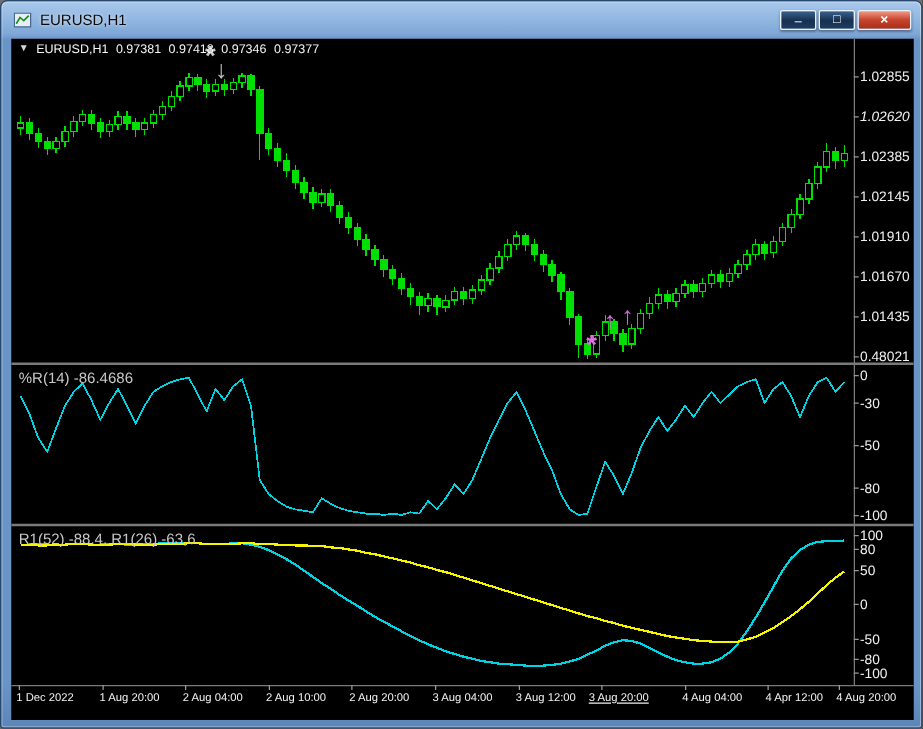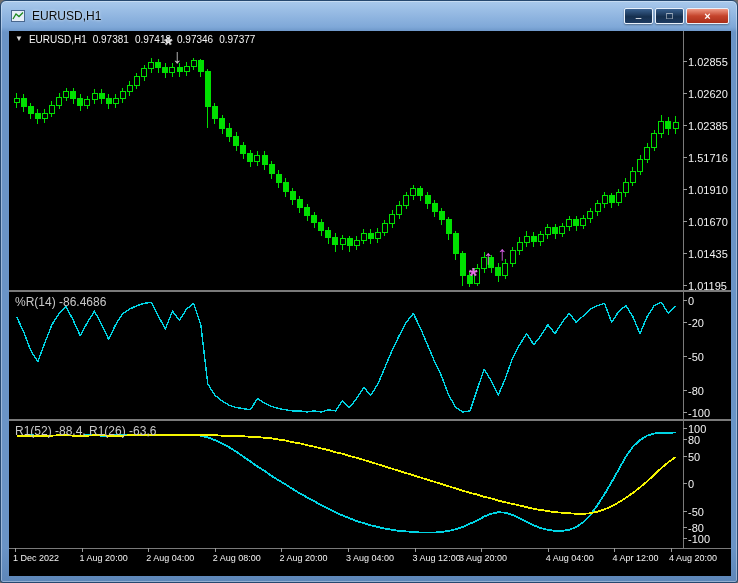--- a/index.html
+++ b/index.html
@@ -285,37 +285,37 @@
         <polyline points="7.5,14.7 14.6,14.7 21.7,15.3 28.8,15.3 35.9,14.7 43.0,14.7 50.1,14.2 57.1,14.2 64.2,14.7 71.3,14.7 78.4,14.7 85.5,14.2 92.6,14.2 99.6,14.7 106.7,14.7 113.8,14.7 120.9,14.2 128.0,14.2 135.1,14.2 142.2,13.6 149.2,13.6 156.3,14.2 163.4,14.2 170.5,14.2 177.6,14.2 184.7,13.6 191.8,13.6 198.8,14.2 205.9,14.2 213.0,14.7 220.1,14.7 227.2,15.3 234.3,15.3 241.4,15.8 248.4,15.8 255.5,16.9 262.6,17.4 269.7,18.5 276.8,19.6 283.9,21.3 290.9,22.4 298.0,24.1 305.1,25.7 312.2,27.4 319.3,29.0 326.4,31.2 333.5,32.8 340.5,35.0 347.6,36.7 354.7,38.9 361.8,41.1 368.9,43.3 376.0,45.5 383.1,47.7 390.1,49.9 397.2,52.1 404.3,54.3 411.4,56.5 418.5,58.7 425.6,60.9 432.6,63.1 439.7,65.3 446.8,67.5 453.9,69.7 461.0,71.9 468.1,73.5 475.2,75.8 482.2,77.4 489.3,79.6 496.4,81.3 503.5,82.9 510.6,84.5 517.7,86.2 524.8,87.8 531.8,89.0 538.9,90.0 546.0,91.2 553.1,91.7 560.2,92.3 567.3,92.8 574.4,92.8 581.4,92.3 588.5,90.6 595.6,88.4 602.7,85.1 609.8,81.3 616.9,76.8 623.9,71.9 631.0,66.4 638.1,60.4 645.2,53.8 652.3,47.1 659.4,41.1 666.5,36.2" fill="none" stroke="#F5F500" stroke-width="1.8" stroke-linejoin="round"></polyline>
       </svg>
     <div class="ind-label" id="r1-label">R1(52) -88.4, R1(26) -63,6</div>
 
     <div class="vline"></div>
     <div class="hline"></div>
     <div id="axis-col">
         <div class="tick" style="top: 30px;"></div>
         <div class="axlbl" style="top: 25px;">1.02855</div>
         <div class="tick" style="top: 62px;"></div>
-        <div class="axlbl" style="top: 57px;">1.02620</div>
+        <div class="axlbl" style="top: 57px; font-style: italic;">1.02620</div>
         <div class="tick" style="top: 94px;"></div>
         <div class="axlbl" style="top: 89px;">1.02385</div>
         <div class="tick" style="top: 126px;"></div>
-        <div class="axlbl" style="top: 121px;">1.51716</div>
+        <div class="axlbl" style="top: 121px;">1.02145</div>
         <div class="tick" style="top: 158px;"></div>
         <div class="axlbl" style="top: 153px;">1.01910</div>
         <div class="tick" style="top: 190px;"></div>
         <div class="axlbl" style="top: 185px;">1.01670</div>
         <div class="tick" style="top: 222px;"></div>
         <div class="axlbl" style="top: 217px;">1.01435</div>
         <div class="tick" style="top: 254px;"></div>
-        <div class="axlbl" style="top: 249px;">1.01195</div>
+        <div class="axlbl" style="top: 249px;">0.48021</div>
         <div class="tick" style="top: 269px;"></div>
         <div class="axlbl" style="top: 264px;">0</div>
         <div class="tick" style="top: 291px;"></div>
-        <div class="axlbl" style="top: 286px;">-20</div>
+        <div class="axlbl" style="top: 286px;">-30</div>
         <div class="tick" style="top: 325px;"></div>
         <div class="axlbl" style="top: 320px;">-50</div>
         <div class="tick" style="top: 359px;"></div>
         <div class="axlbl" style="top: 354px;">-80</div>
         <div class="tick" style="top: 381px;"></div>
         <div class="axlbl" style="top: 376px;">-100</div>
         <div class="tick" style="top: 397px;"></div>
         <div class="axlbl" style="top: 392px;">100</div>
         <div class="tick" style="top: 408px;"></div>
         <div class="axlbl" style="top: 403px;">80</div>
@@ -331,29 +331,29 @@
         <div class="axlbl" style="top: 502px;">-100</div>
       </div>
     <div id="time-axis">
         <div class="ttick" style="left: 6px;"></div>
         <div class="tlbl" style="left: 4px;">1 Dec 2022</div>
         <div class="ttick" style="left: 72.6px;"></div>
         <div class="tlbl" style="left: 70.6px;">1 Aug 20:00</div>
         <div class="ttick" style="left: 139.2px;"></div>
         <div class="tlbl" style="left: 137.2px;">2 Aug 04:00</div>
         <div class="ttick" style="left: 205.8px;"></div>
-        <div class="tlbl" style="left: 203.8px;">2 Aug 08:00</div>
+        <div class="tlbl" style="left: 203.8px;">2 Aug 10:00</div>
         <div class="ttick" style="left: 272.4px;"></div>
         <div class="tlbl" style="left: 270.4px;">2 Aug 20:00</div>
         <div class="ttick" style="left: 339px;"></div>
         <div class="tlbl" style="left: 337px;">3 Aug 04:00</div>
         <div class="ttick" style="left: 405.6px;"></div>
         <div class="tlbl" style="left: 403.6px;">3 Aug 12:00</div>
         <div class="ttick" style="left: 472.2px;"></div>
-        <div class="tlbl" style="left: 450px;">3 Aug 20:00</div>
+        <div class="tlbl" style="left: 462px; text-decoration: underline;">3 Aug 20:00</div>
         <div class="ttick" style="left: 538.8px;"></div>
         <div class="tlbl" style="left: 536.8px;">4 Aug 04:00</div>
         <div class="ttick" style="left: 605.4px;"></div>
         <div class="tlbl" style="left: 603.4px;">4 Apr 12:00</div>
         <div class="ttick" style="left: 662px;"></div>
         <div class="tlbl" style="left: 660px;">4 Aug 20:00</div>
       </div>
   </div>
 </div>
 

